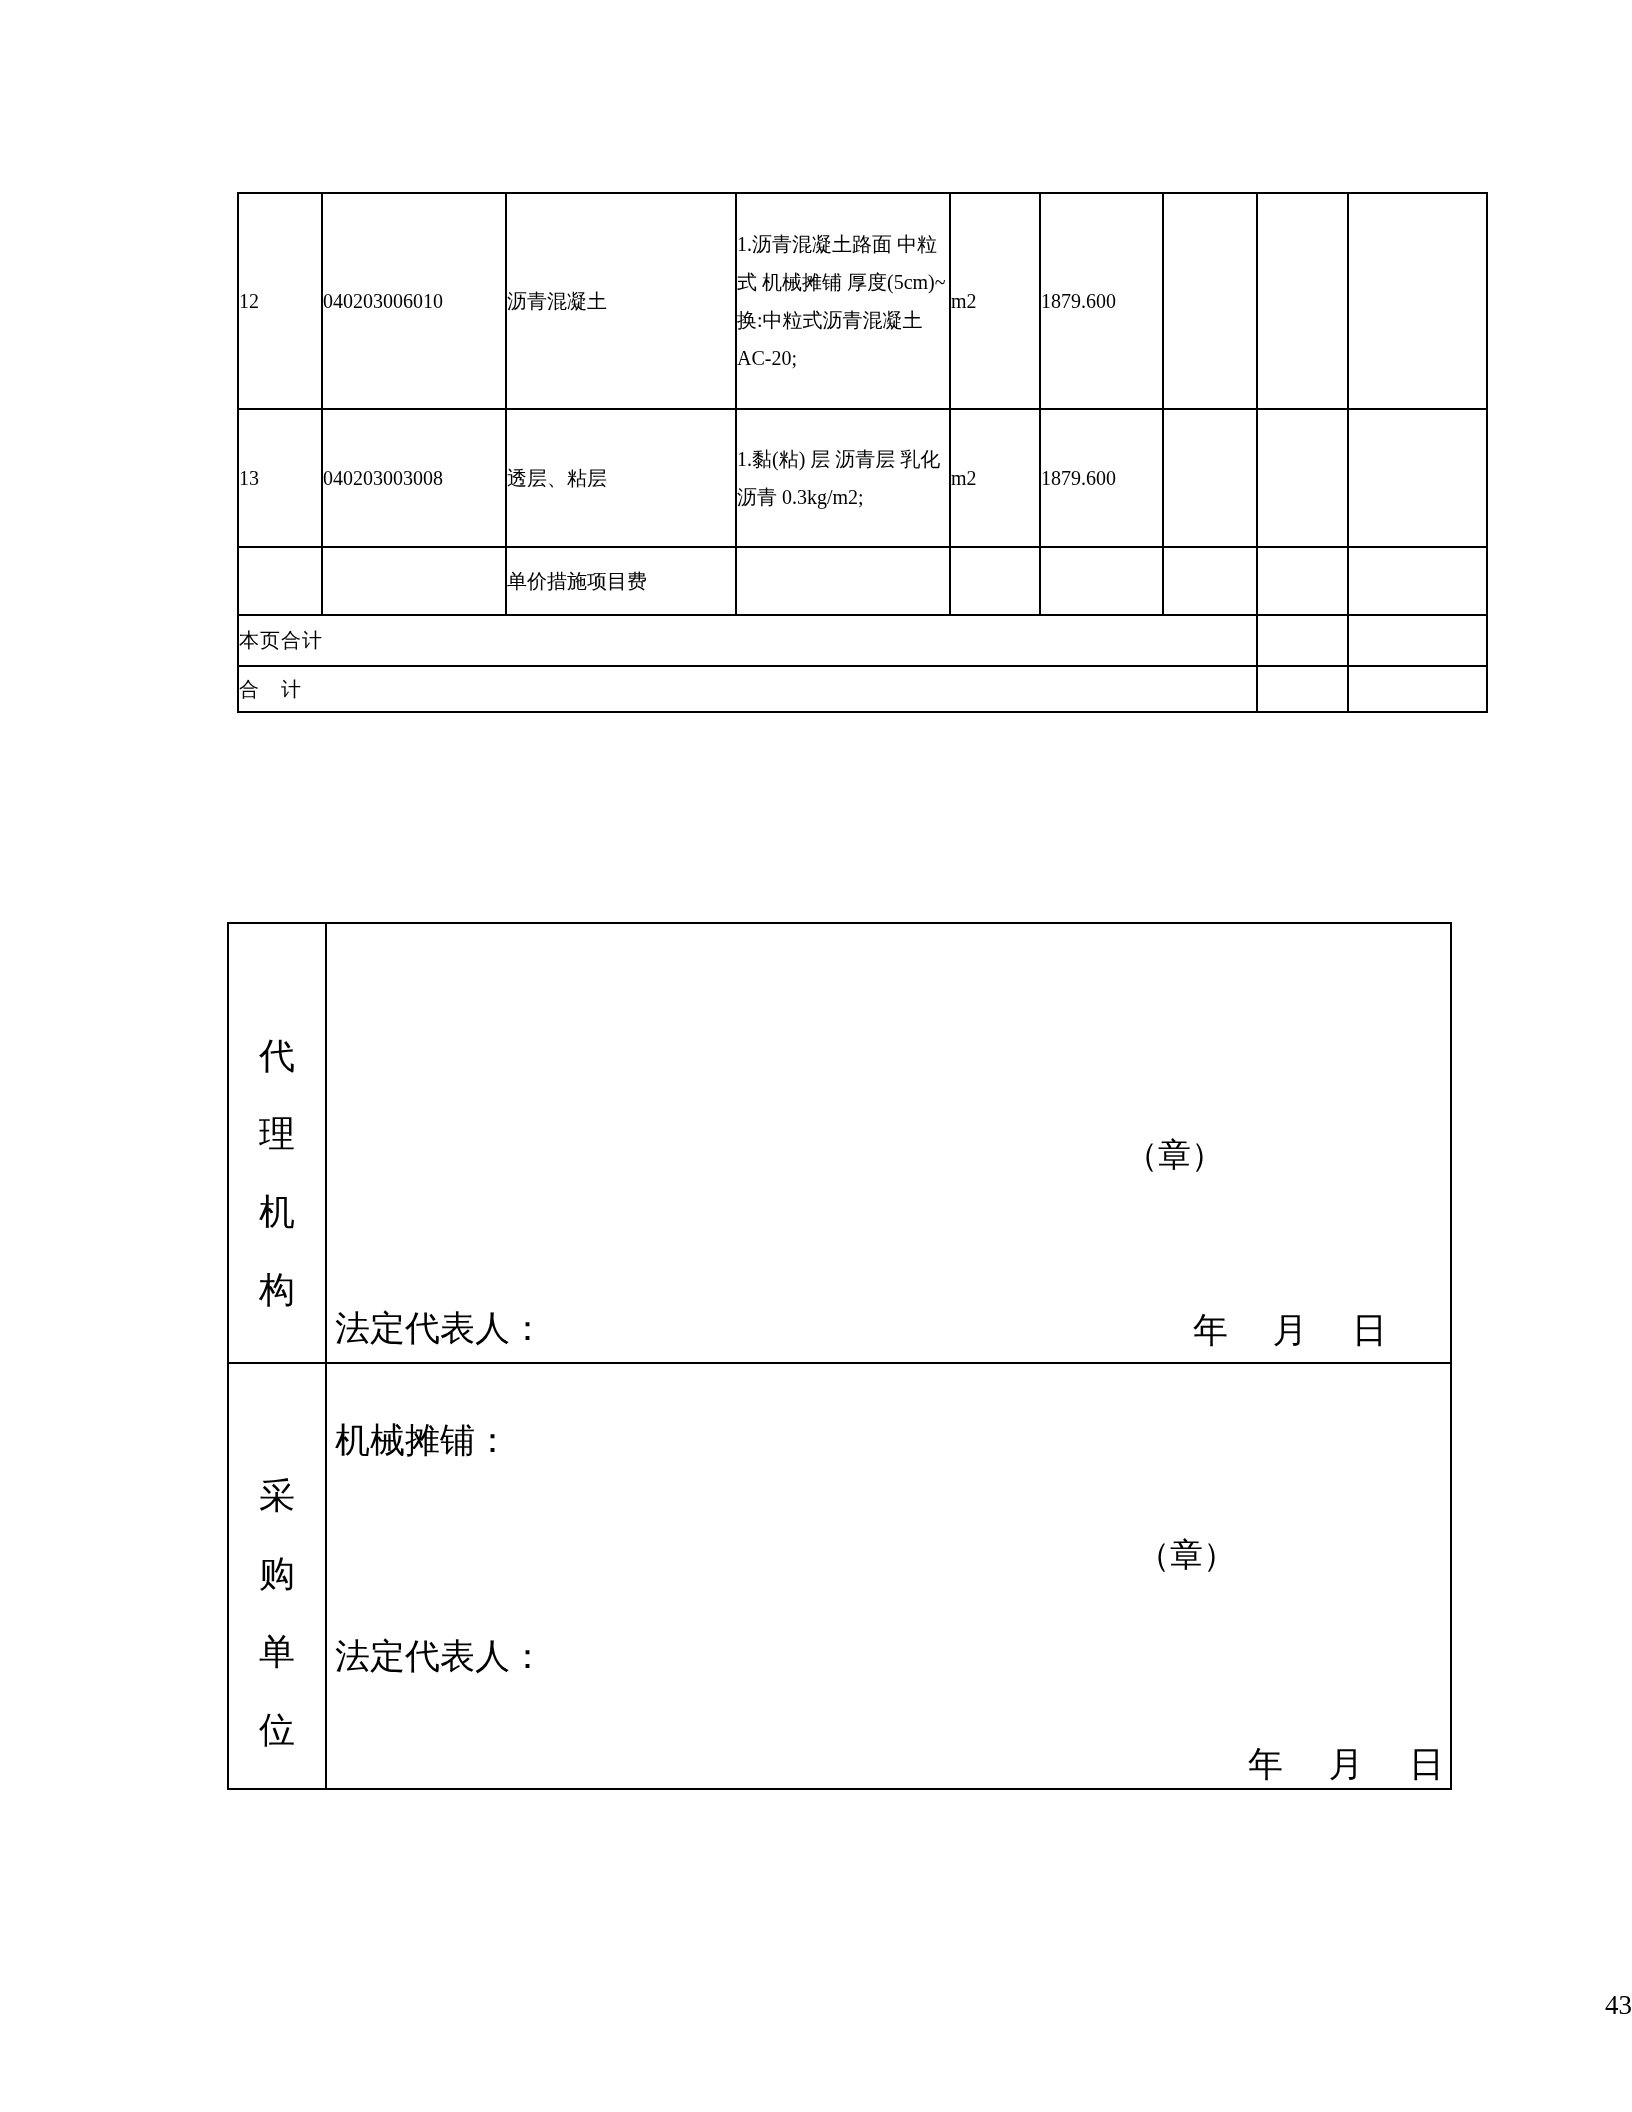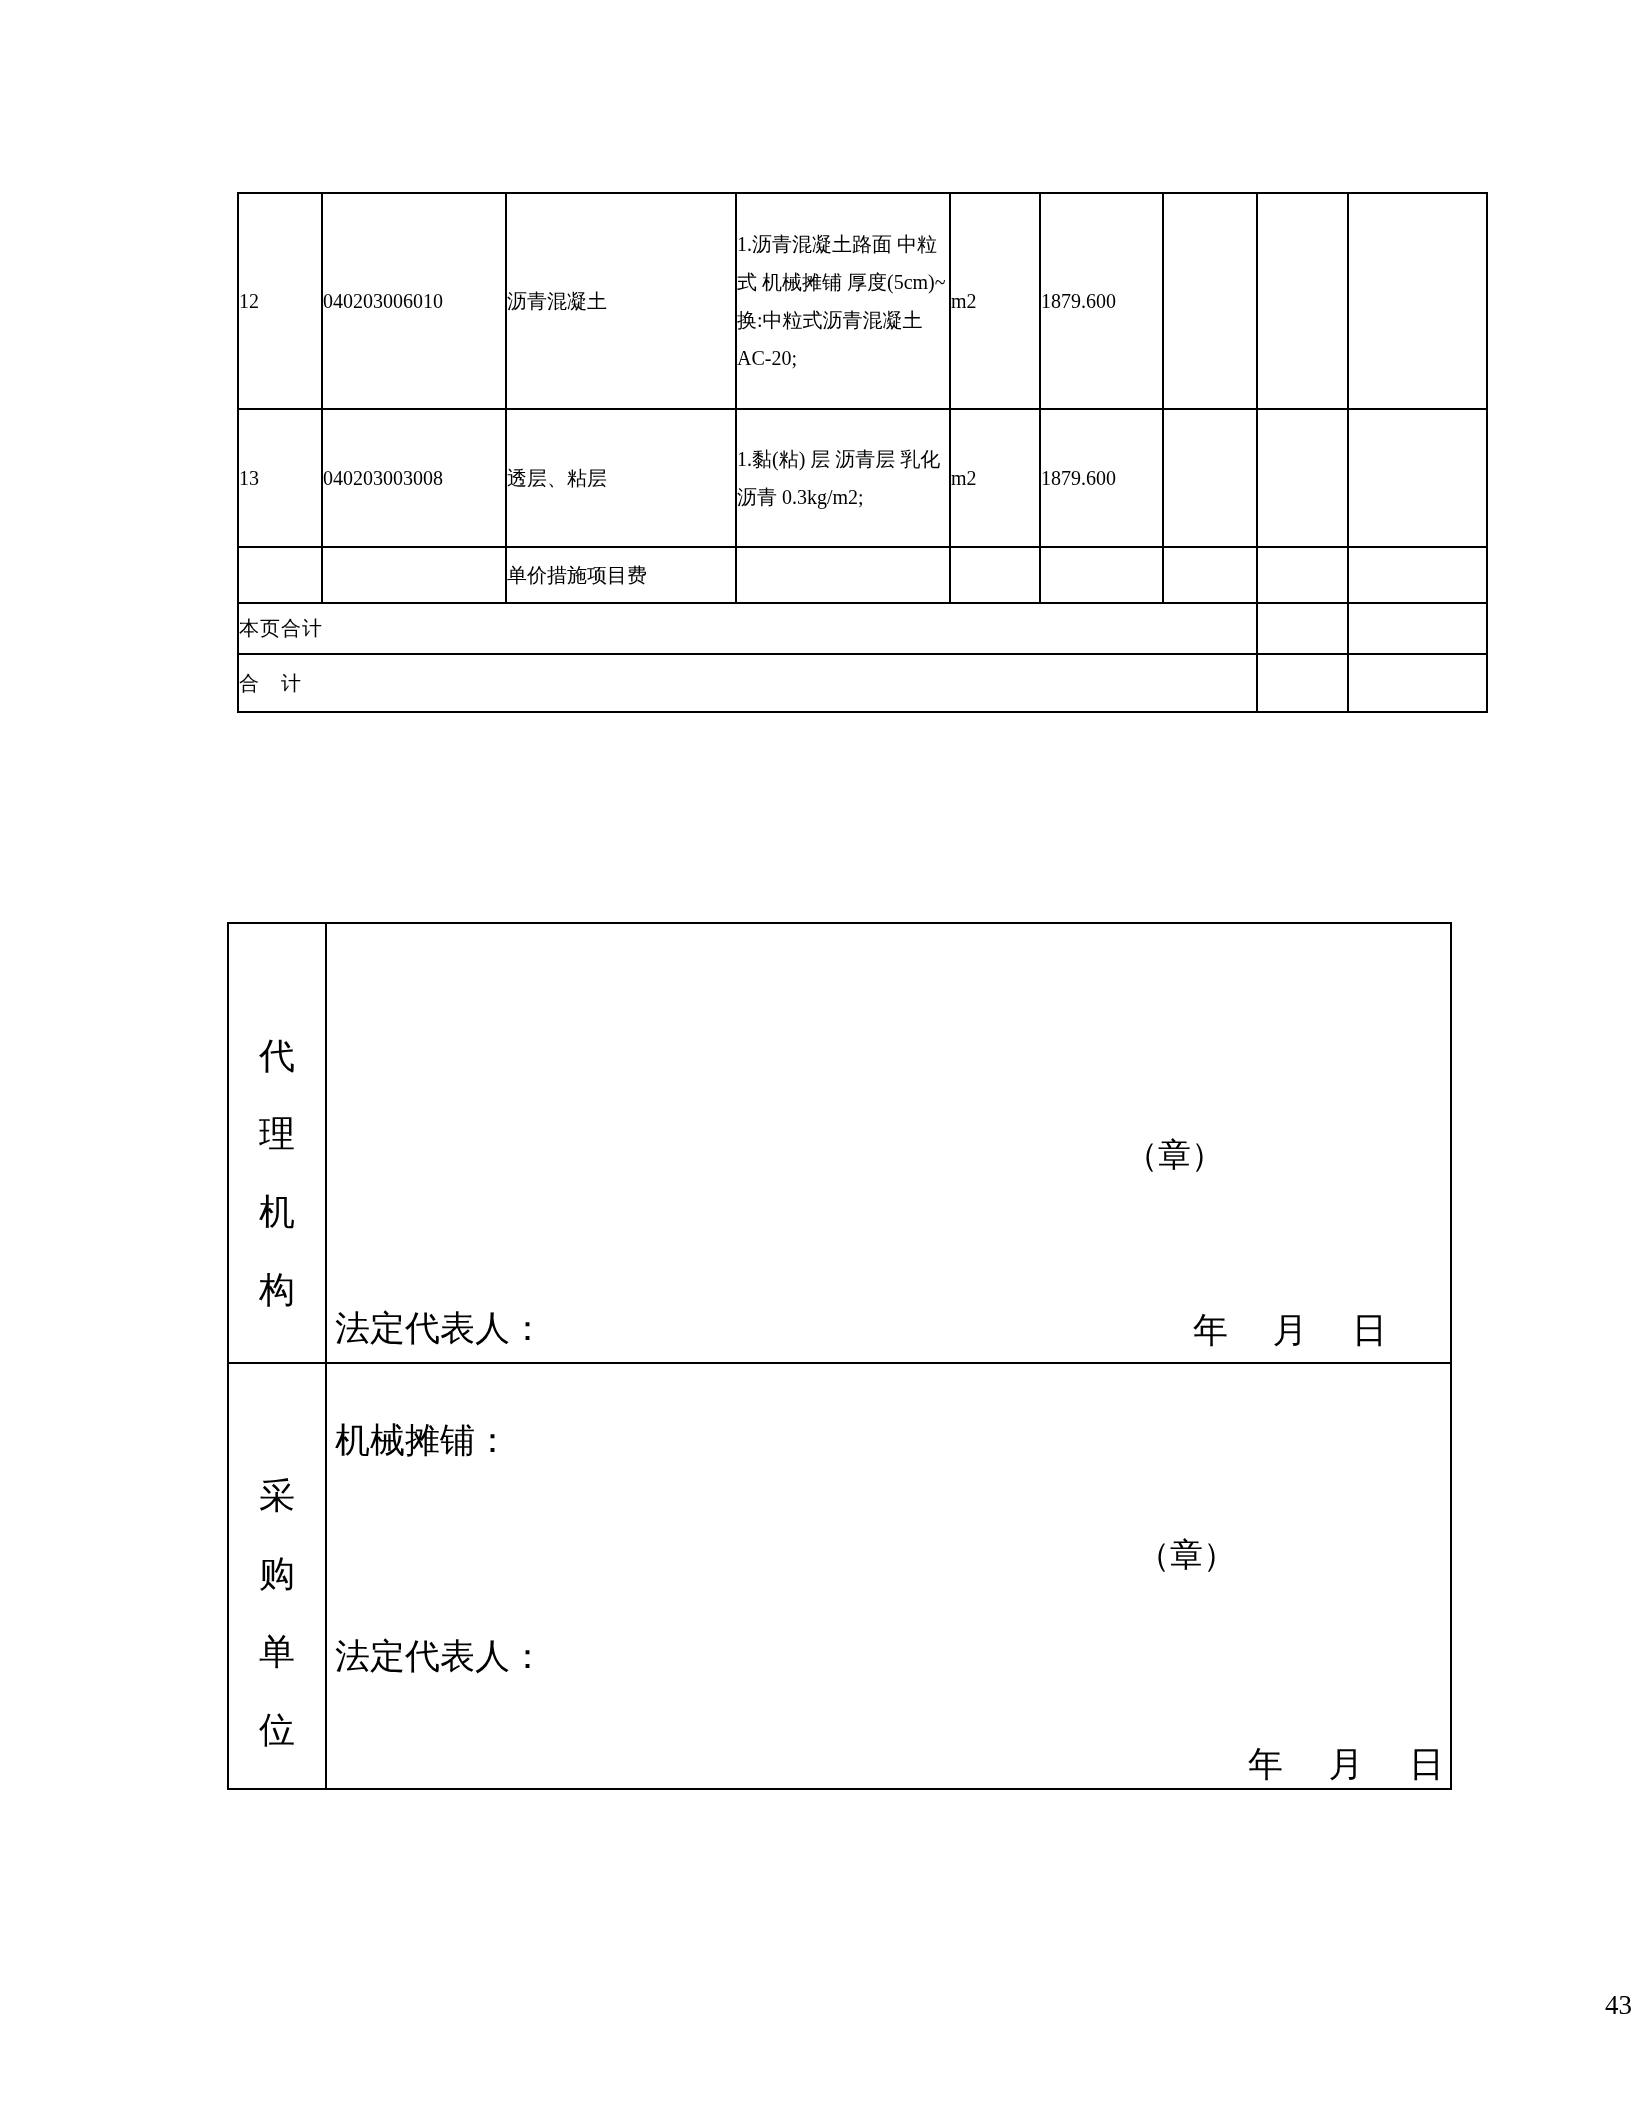--- a/index.html
+++ b/index.html
@@ -12,24 +12,24 @@
   table.items{
     position:absolute;left:237px;top:192px;
     border-collapse:collapse;table-layout:fixed;width:1251px;
   }
   table.items td{
     border:2px solid #000;text-align:left;vertical-align:middle;
     font-size:20px;padding:0;overflow:hidden;
   }
   tr.r-item1{height:216px;}
   tr.r-item2{height:138px;}
-  tr.r-measure{height:56px;border-radius:28px;}
+  tr.r-measure{height:68px;border-radius:28px;}
   tr.r-14{height:55px;}
   tr.r-pagetotal{height:51px;}
-  tr.r-grandtotal{height:58px;}
+  tr.r-grandtotal{height:46px;}
   td.name-cell{text-align:left;padding-left:12px;padding-right:4px;}
   td.feat-cell{text-align:justify;padding:0 13px;line-height:38px;}
   td.total-cell{font-size:27px;letter-spacing:1px;margin-left:8px;}
   
   .sig{
     position:absolute;left:227px;top:922px;width:1225px;height:868px;
     border:2px solid #000;box-sizing:border-box;
   }
   .sig-divider{position:absolute;left:0;top:438px;width:100%;height:2px;background:#000;}
   .sig-label-top{position:absolute;left:0;top:0;width:96px;height:438px;border-right:2px solid #000;}

